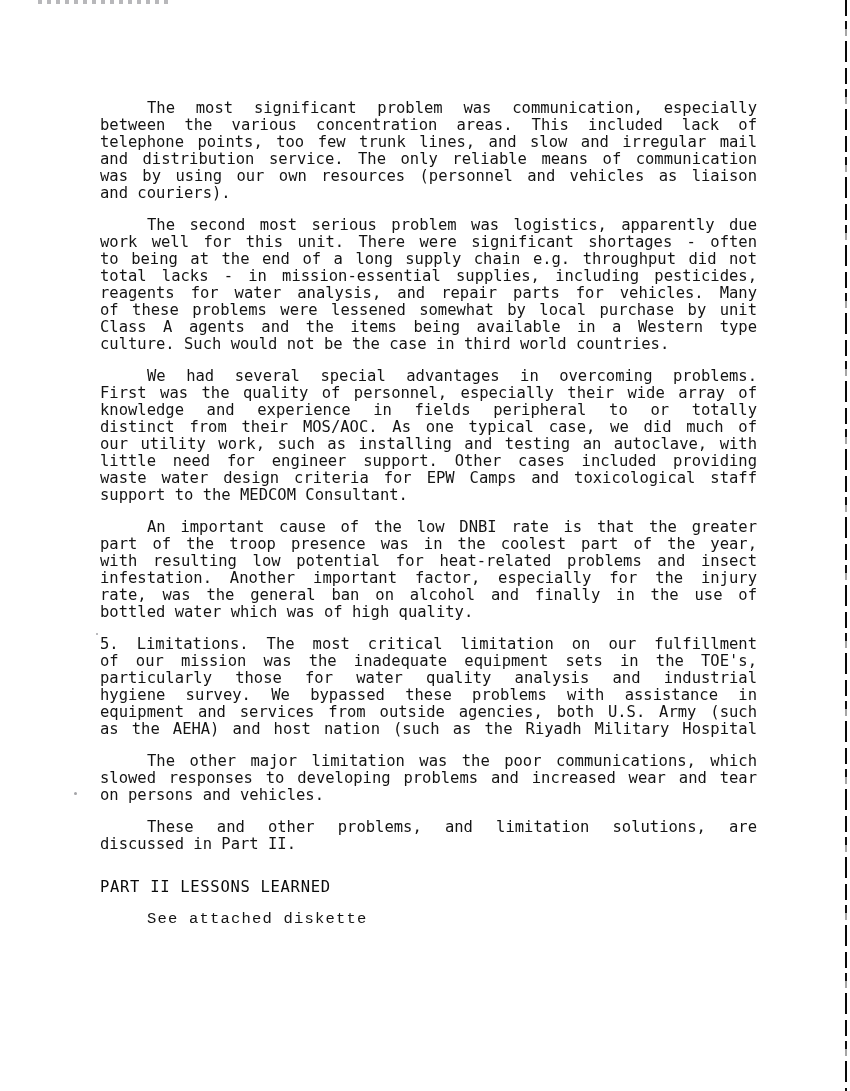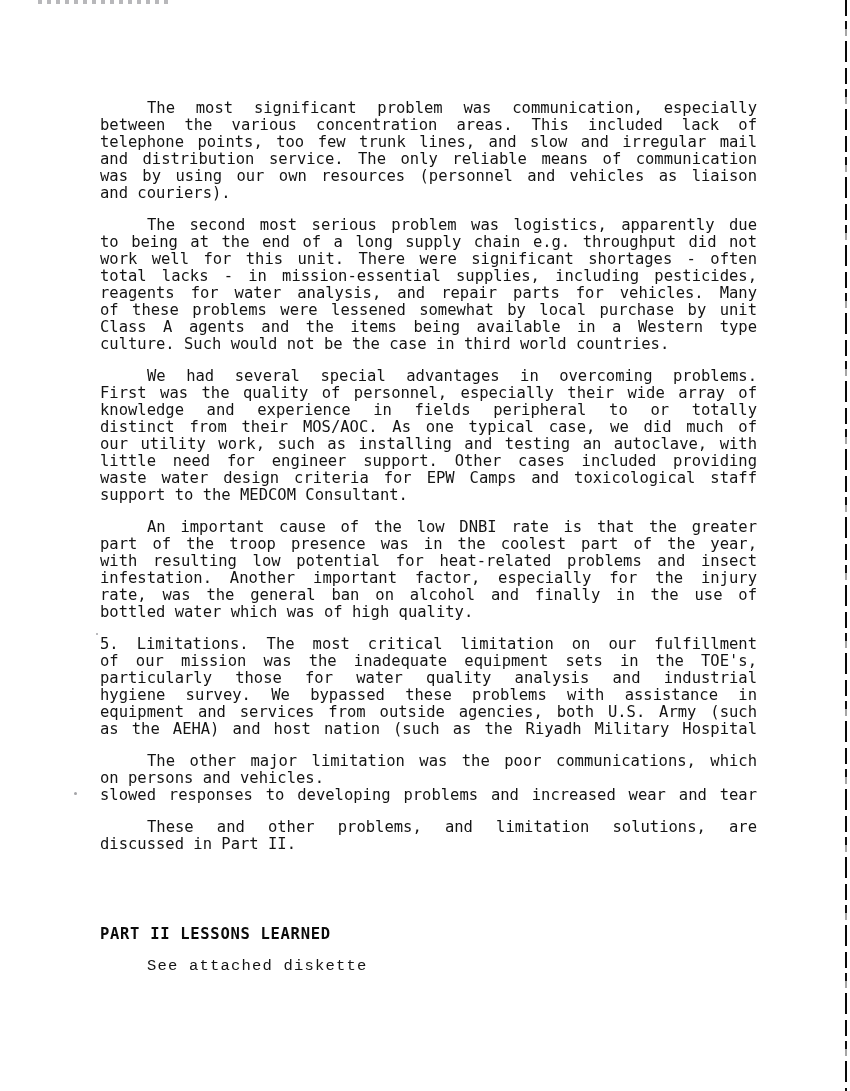--- a/index.html
+++ b/index.html
@@ -18,22 +18,22 @@
     top: 100px;
     width: 657px;
     font-size: 15.5px;
     line-height: 17px;
   }
   .para { margin: 0 0 15px 0; }
   .line { min-height: 17px; }
   .line.just { text-align: justify; text-align-last: justify; }
   .line.ind { padding-left: 47px; }
   .heading {
-    margin-top: 73px;
-    font-weight: bold;
+    margin-top: 26px;
+    font-weight: normal;
     letter-spacing: 0.7px;
     color: #0b0b0b;
   }
   .closing {
     margin-top: 15px;
     padding-left: 47px;
     letter-spacing: 1.2px;
     font-family: Liberation Mono, monospace;
   }
   
@@ -89,22 +89,22 @@
     <div class="para">
         <div class="line just ind">The most significant problem was communication, especially</div>
         <div class="line just">between the various concentration areas.  This included lack of</div>
         <div class="line just">telephone points, too few trunk lines, and slow and irregular mail</div>
         <div class="line just">and distribution service.  The only reliable means of communication</div>
         <div class="line just">was by using our own resources (personnel and vehicles as liaison</div>
         <div class="line">and couriers).</div>
       </div>
       <div class="para">
         <div class="line just ind">The second most serious problem was logistics, apparently due</div>
+        <div class="line just">work well for this unit.  There were significant shortages - often</div>
         <div class="line just">to being at the end of a long supply chain e.g. throughput did not</div>
-        <div class="line just">work well for this unit.  There were significant shortages - often</div>
         <div class="line just">total lacks - in mission-essential supplies, including pesticides,</div>
         <div class="line just">reagents for water analysis, and repair parts for vehicles.  Many</div>
         <div class="line just">of these problems were lessened somewhat by local purchase by unit</div>
         <div class="line just">Class A agents and the items being available in a Western type</div>
         <div class="line">culture.  Such would not be the case in third world countries.</div>
       </div>
       <div class="para">
         <div class="line just ind">We had several special advantages in overcoming problems.</div>
         <div class="line just">First was the quality of personnel, especially their wide array of</div>
         <div class="line just">knowledge and experience in fields peripheral to or totally</div>
@@ -125,22 +125,22 @@
       <div class="para">
         <div class="line just">5.  Limitations.  The most critical limitation on our fulfillment</div>
         <div class="line just">of our mission was the inadequate equipment sets in the TOE's,</div>
         <div class="line just">particularly those for water quality analysis and industrial</div>
         <div class="line just">hygiene survey.  We bypassed these problems with assistance in</div>
         <div class="line just">equipment and services from outside agencies, both U.S. Army (such</div>
         <div class="line just">as the AEHA) and host nation (such as the Riyadh Military Hospital</div>
       </div>
       <div class="para">
         <div class="line just ind">The other major limitation was the poor communications, which</div>
+        <div class="line just">slowed responses to developing problems and increased wear and tear</div>
         <div class="line">on persons and vehicles.</div>
-        <div class="line just">slowed responses to developing problems and increased wear and tear</div>
       </div>
       <div class="para">
         <div class="line just ind">These and other problems, and limitation solutions, are</div>
         <div class="line">discussed in Part II.</div>
       </div>
       <div class="heading">PART II LESSONS LEARNED</div>
     <div class="closing">See attached diskette</div>
   </div>
 
 </div>

